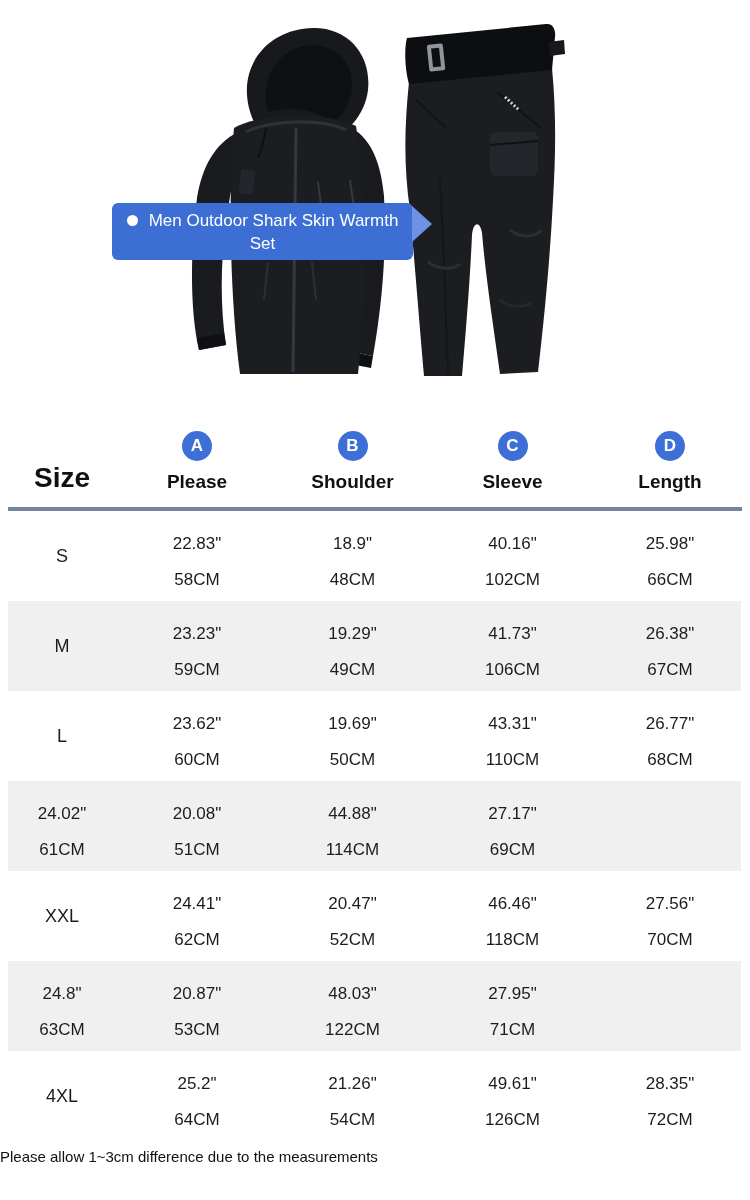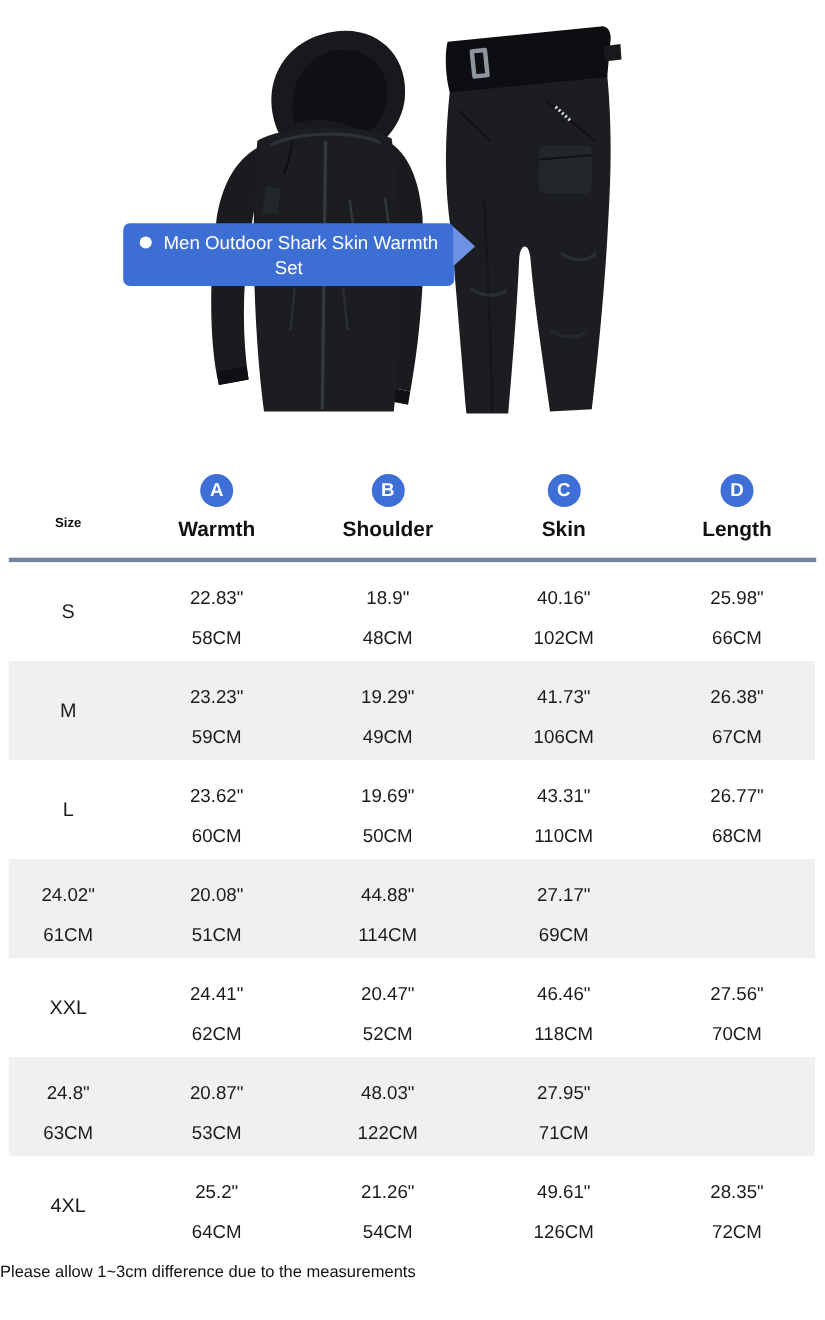--- a/index.html
+++ b/index.html
@@ -39,21 +39,21 @@
 
   
   .chart { position: relative; width: 750px; }
   .grid-cols {
     display: grid;
     grid-template-columns: 124px 146px 165px 155px 160px;
   }
   .chart-header { height: 87px; }
   .size-head {
     display: flex; align-items: flex-end; justify-content: center;
-    padding-bottom: 25px; font-weight: bold; font-size: 12px; color: #111;
+    padding-bottom: 13px; font-weight: bold; font-size: 28px; color: #111;
   }
   .m-col { display: flex; flex-direction: column; align-items: center; padding-top: 11px; }
   .badge {
     width: 30px; height: 30px; border-radius: 50%;
     background: #3d6fd6; color: #fff; font-weight: bold; font-size: 17px;
     display: flex; align-items: center; justify-content: center;
   }
   .col-label { margin-top: 10px; font-weight: bold; font-size: 19px; color: #111; }
 
   .divider { margin: 0 8px; height: 4px; background: #73839c; }
@@ -140,29 +140,29 @@
       <div>Set</div>
     </div>
   </div>
 
   <div class="chart">
     <div class="chart-header grid-cols" id="chart-header">
       <div class="size-head">Size</div>
 
     <div class="m-col">
           <div class="badge">A</div>
-          <div class="col-label">Warmth</div>
+          <div class="col-label">Please</div>
         </div>
         <div class="m-col">
           <div class="badge">B</div>
           <div class="col-label">Shoulder</div>
         </div>
         <div class="m-col">
           <div class="badge">C</div>
-          <div class="col-label">Skin</div>
+          <div class="col-label">Sleeve</div>
         </div>
         <div class="m-col">
           <div class="badge">D</div>
           <div class="col-label">Length</div>
         </div>
       </div>
     <div class="divider"></div>
     <div id="rows">
         <div class="row grid-cols">
           <div class="size-cell">S</div>

